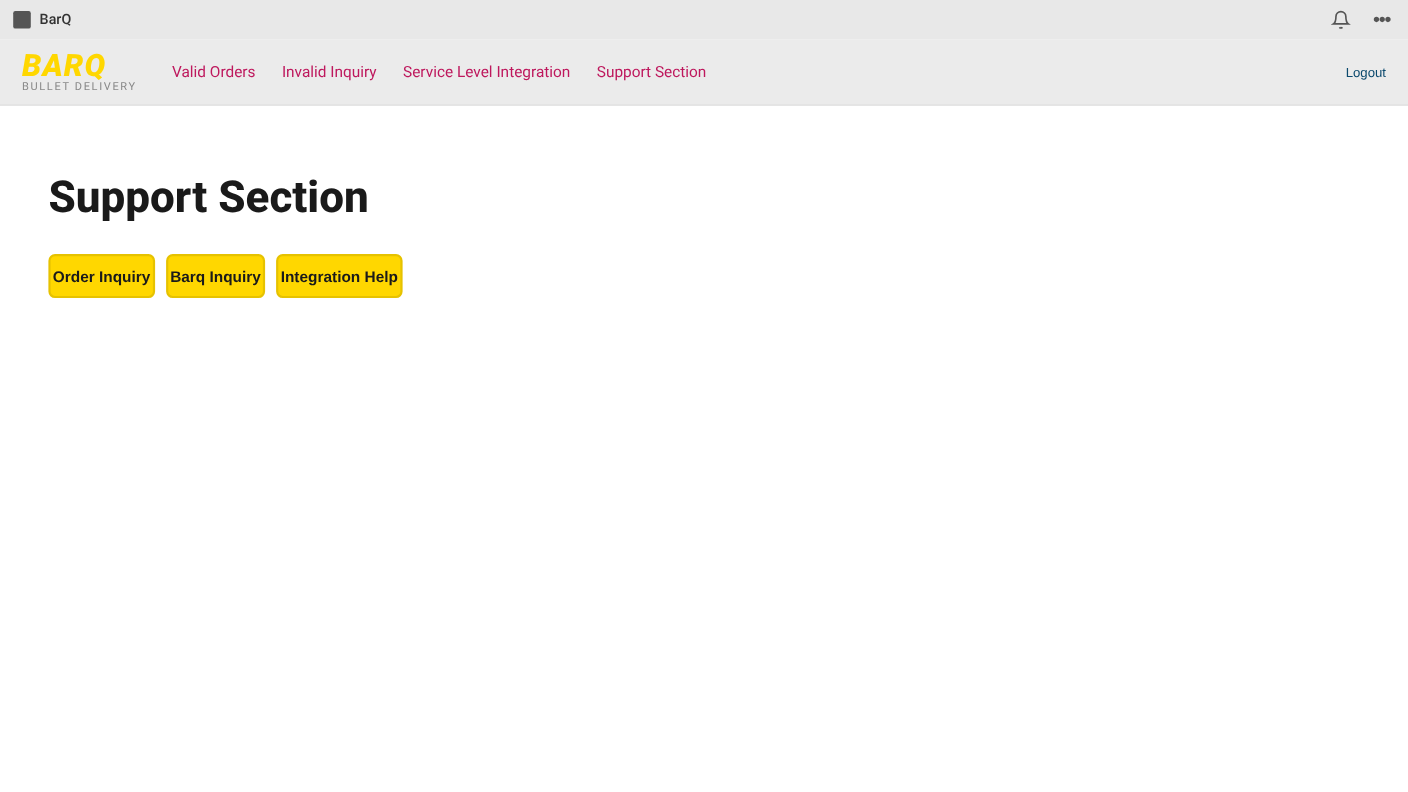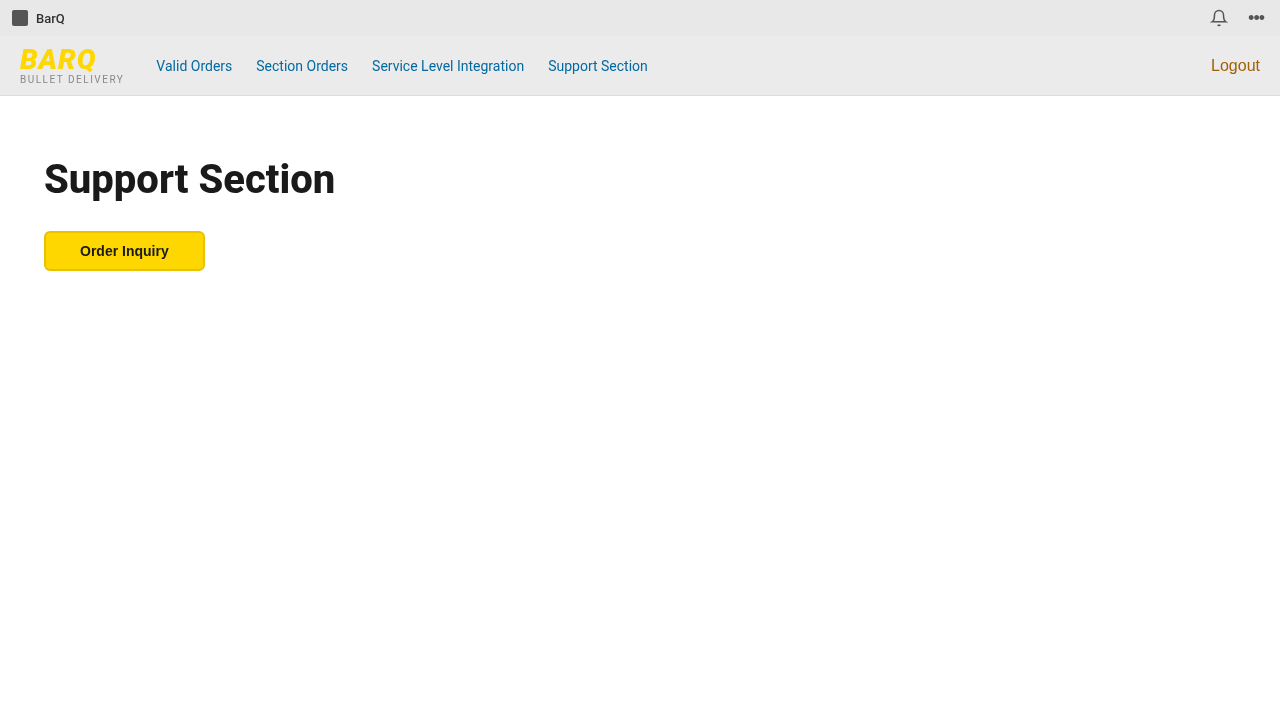--- a/index.html
+++ b/index.html
@@ -102,31 +102,31 @@
     }
 
     .nav-links {
       display: flex;
       align-items: center;
       gap: 24px;
     }
 
     .nav-link {
       font-size: 14px;
-      color: #0369a1;
+      color: #be185d;
       text-decoration: none;
       cursor: pointer;
       background: none;
       border: none;
       padding: 4px 0;
     }
 
     .logout-btn {
-      font-size: 16px;
-      color: #a16207;
+      font-size: 12px;
+      color: #0c4a6e;
       background: none;
       border: none;
       cursor: pointer;
       font-weight: 500;
     }
 
     
     .main-content {
       padding: 60px 44px;
     }
@@ -141,21 +141,21 @@
     .button-group {
       display: flex;
       align-items: center;
       gap: 10px;
     }
 
     .action-btn {
       background: #FFD700;
       border: 2px solid #e6c200;
       border-radius: 6px;
-      padding: 10px 34px;
+      padding: 10px 2px;
       font-size: 14px;
       font-weight: 600;
       color: #1a1a1a;
       cursor: pointer;
       white-space: nowrap;
       text-align: center;
     }
 
     
     .icon-bell {
@@ -192,28 +192,30 @@
 <nav class="navbar">
   <div class="navbar-left">
 
     <div class="logo">
       <span class="logo-text">BARQ</span>
       <span class="logo-subtitle">BULLET DELIVERY</span>
     </div>
 
     <div class="nav-links">
       <a class="nav-link">Valid Orders</a>
-      <a class="nav-link">Section Orders</a>
+      <a class="nav-link">Invalid Inquiry</a>
       <a class="nav-link">Service Level Integration</a>
       <a class="nav-link">Support Section</a>
     </div>
   </div>
 
   <button class="logout-btn">Logout</button>
 </nav>
 
 <main class="main-content">
   <h1 class="page-title">Support Section</h1>
 
   <div class="button-group">
     <button class="action-btn">Order Inquiry</button>
+    <button class="action-btn">Barq Inquiry</button>
+    <button class="action-btn">Integration Help</button>
   </div>
 </main>
 
 </body></html>

